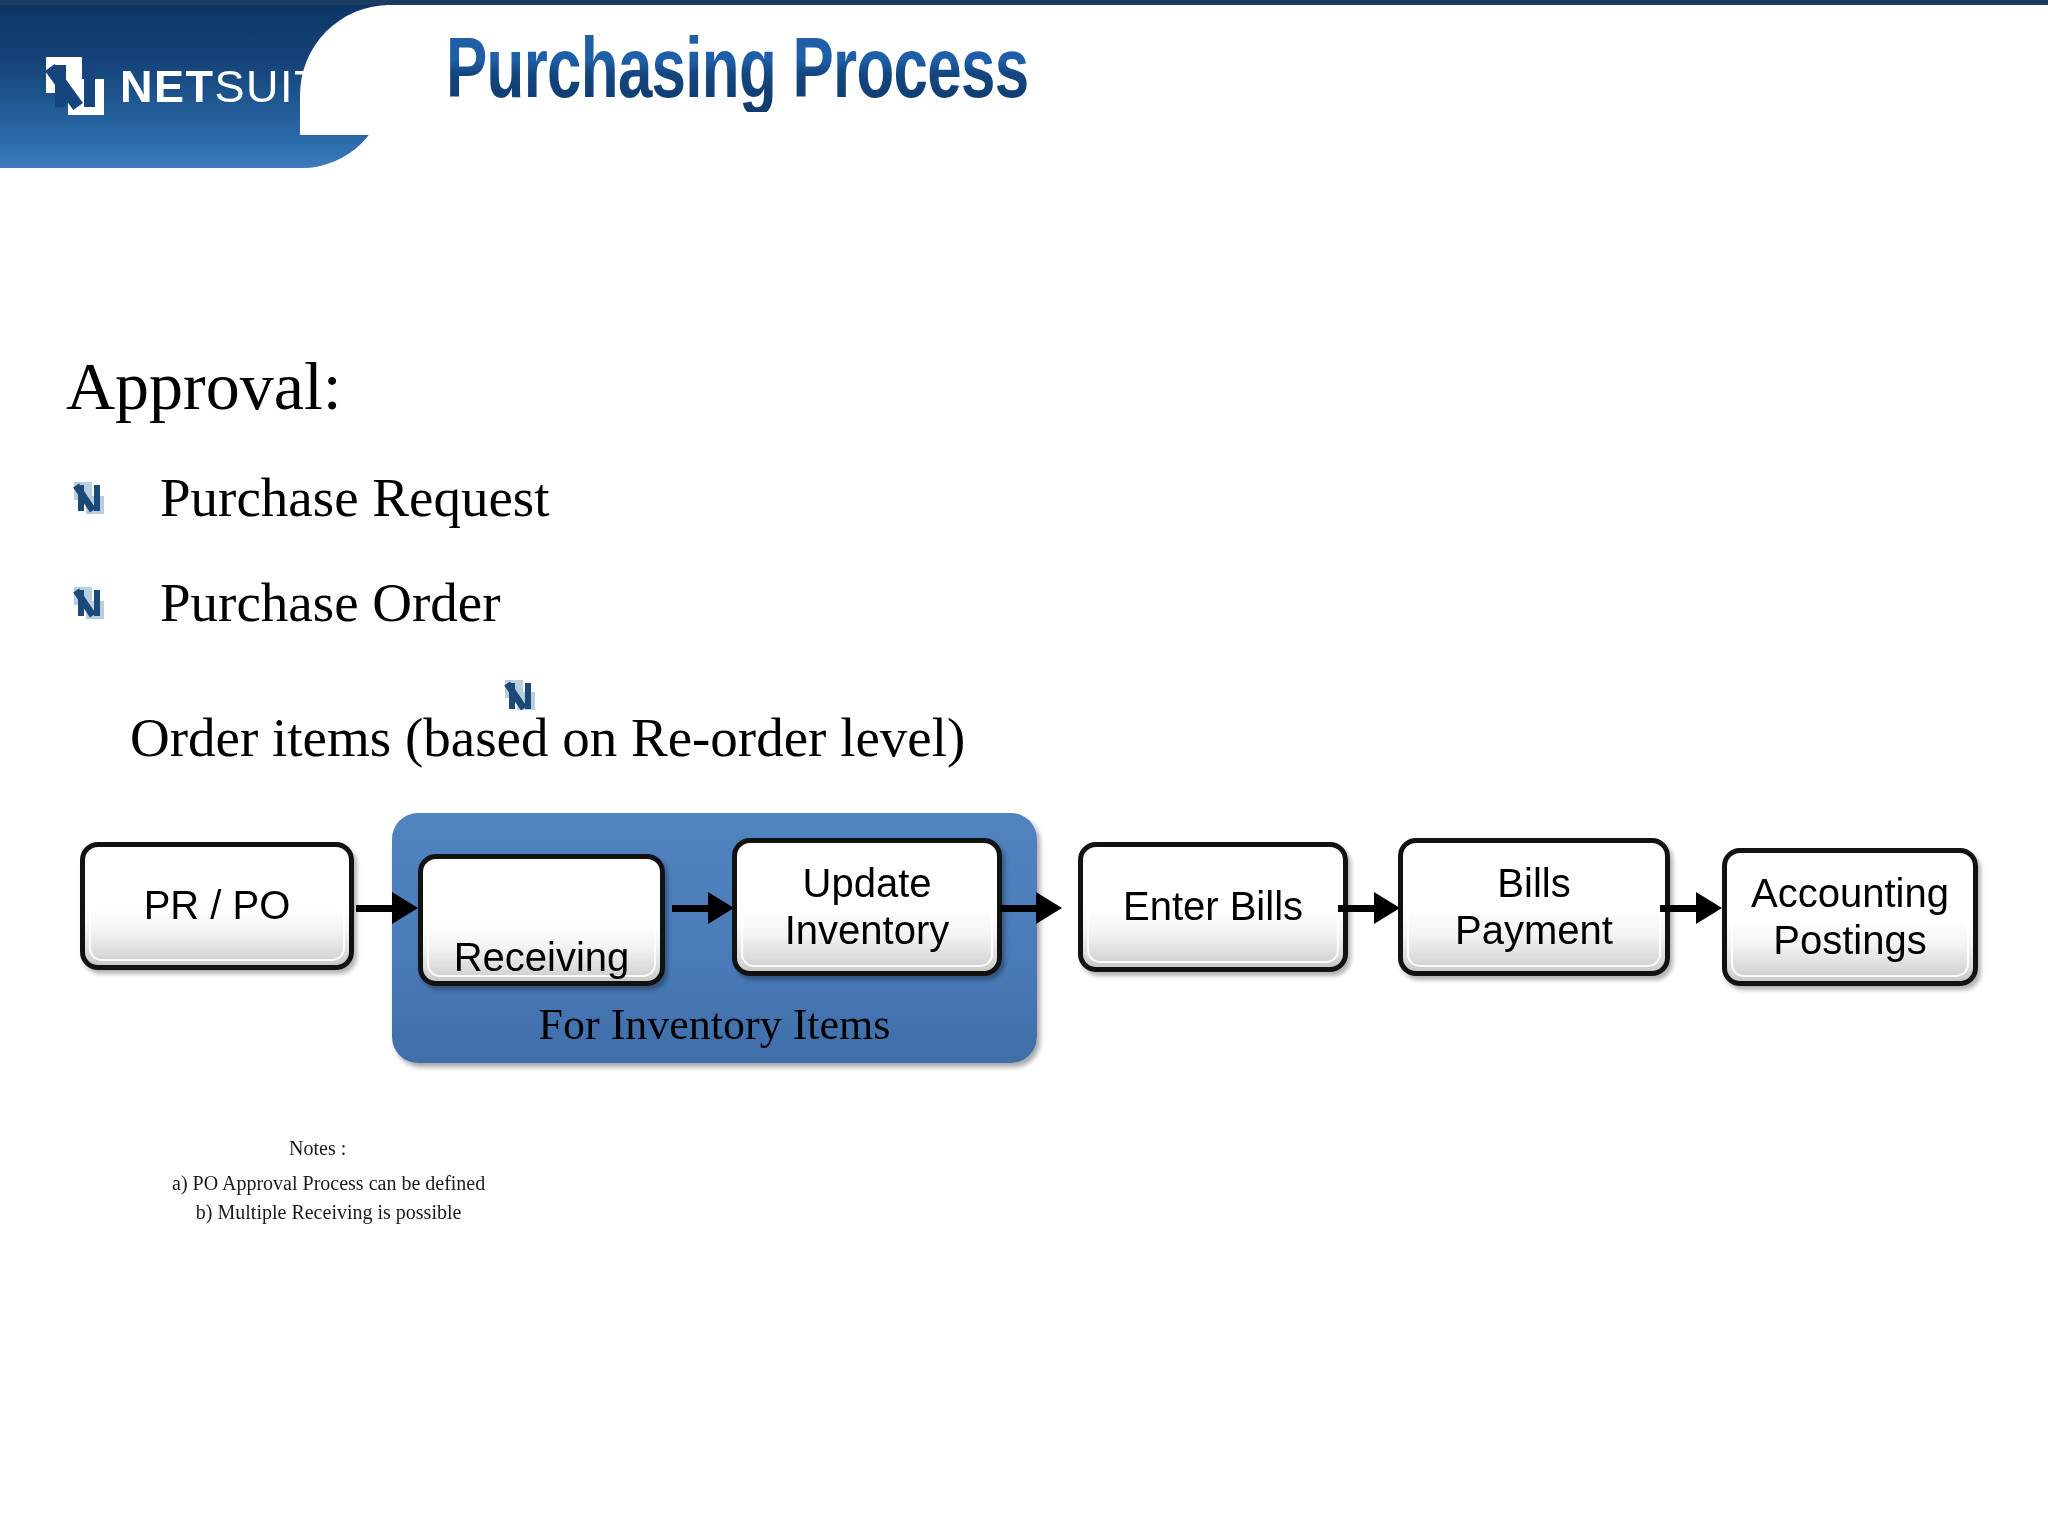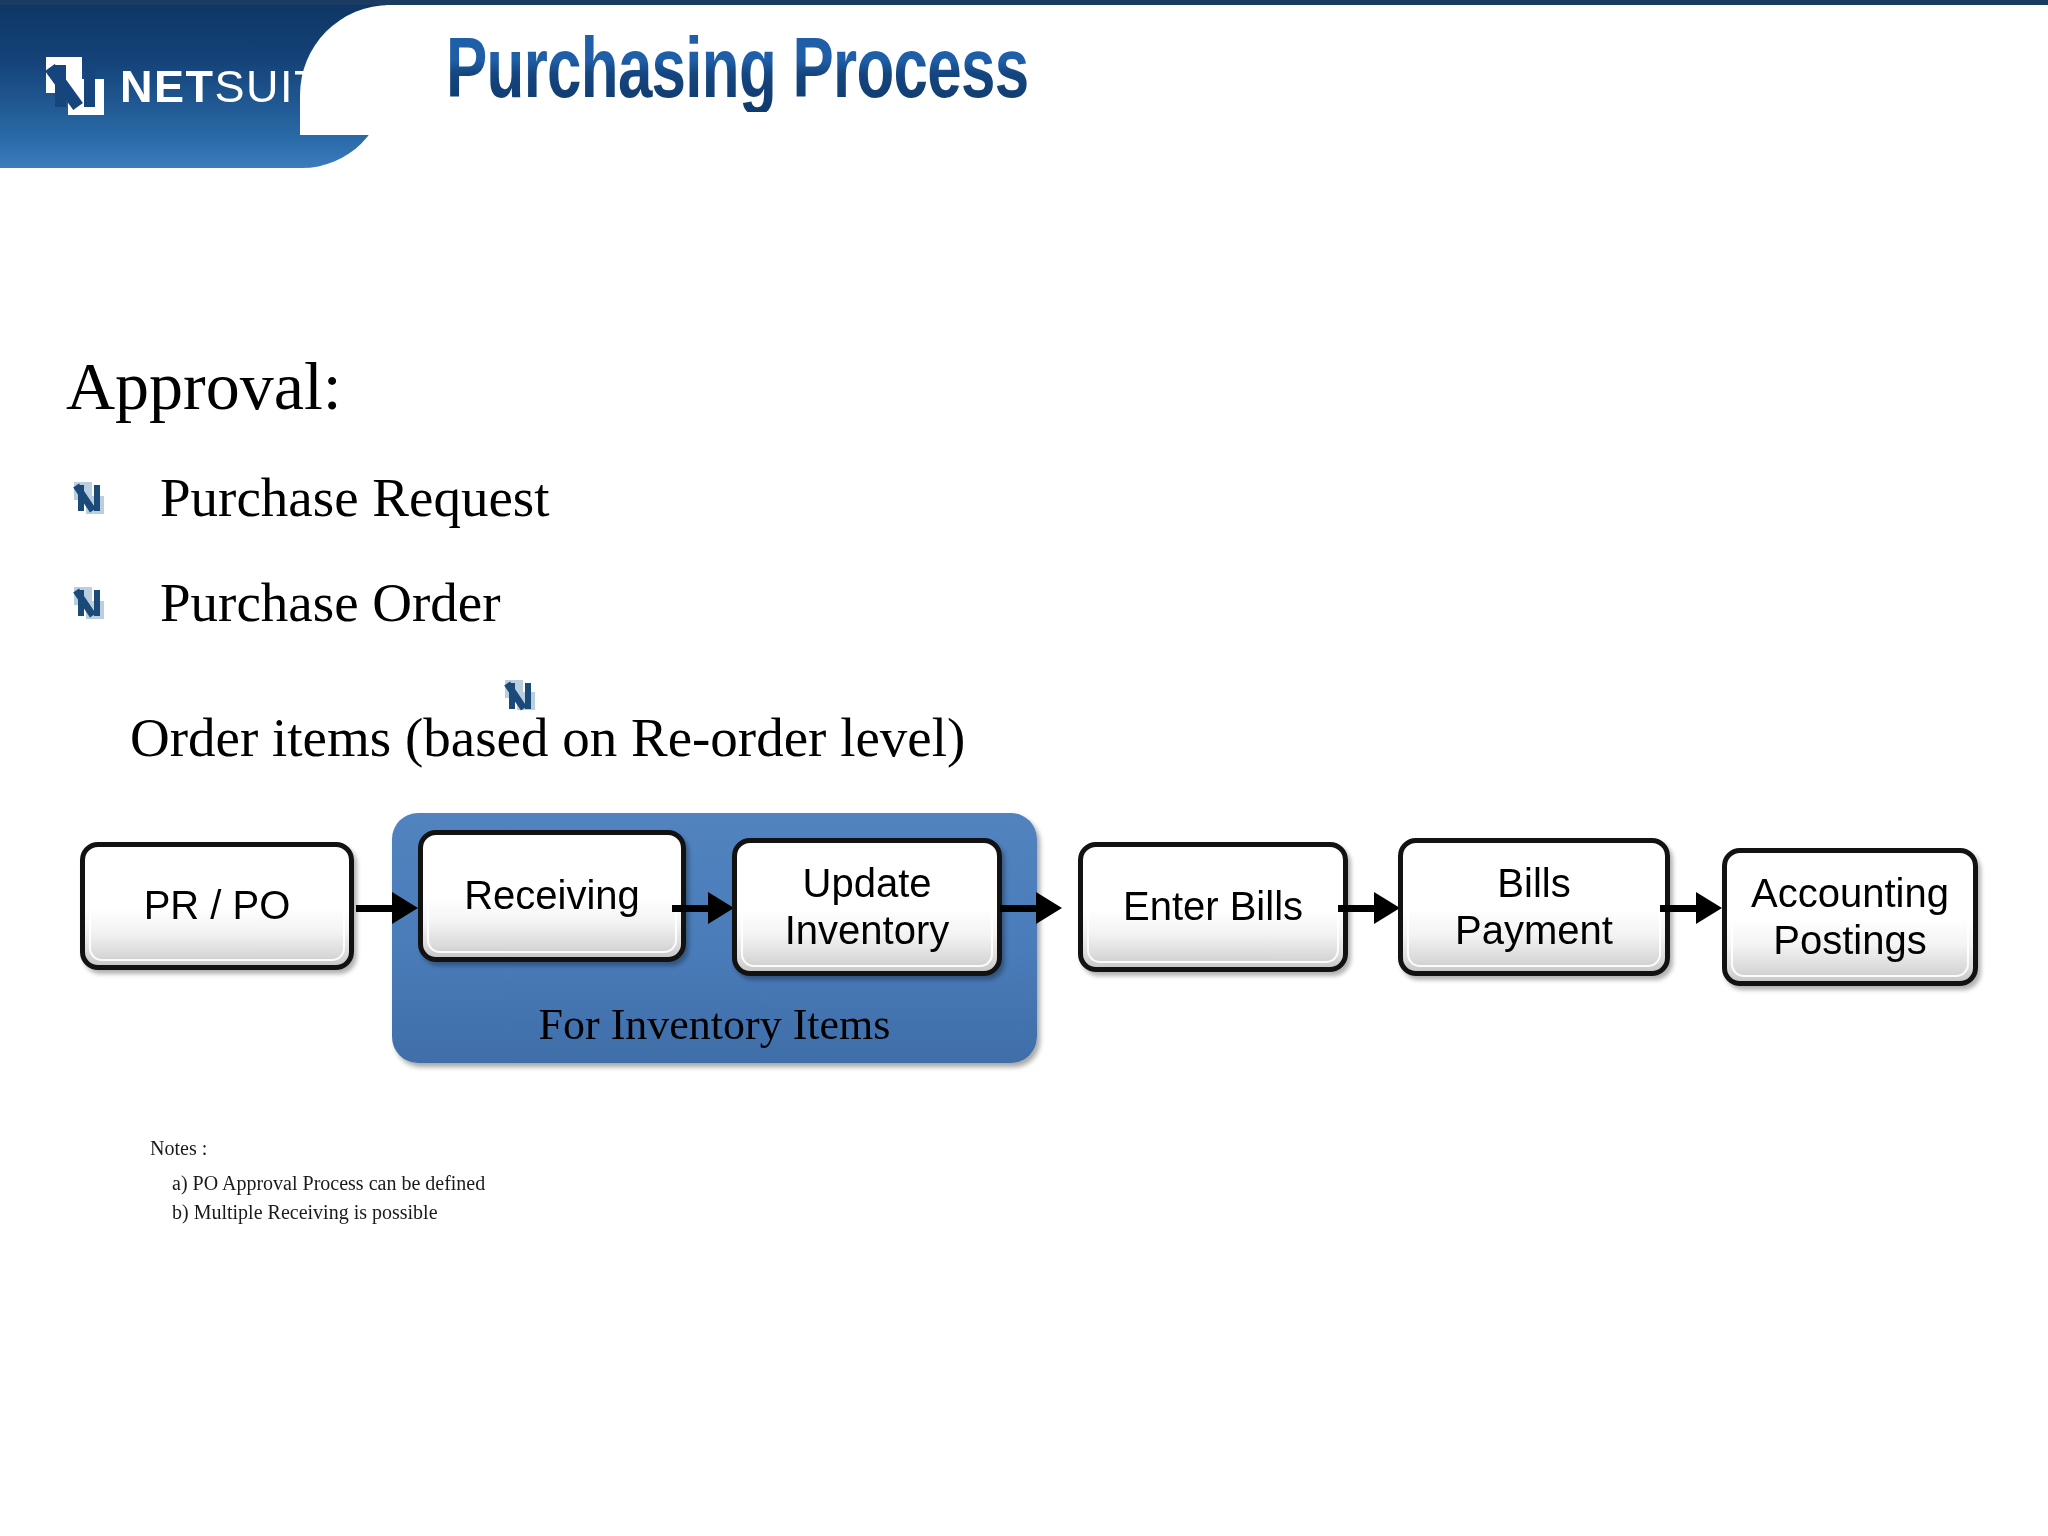--- a/index.html
+++ b/index.html
@@ -237,21 +237,21 @@
   .flow-box .inner-bevel {
     position: absolute;
     left: 4px; right: 4px; top: 4px; bottom: 4px;
     border-radius: 13px;
     border: 2px solid rgba(255,255,255,0.9);
     pointer-events: none;
   }
   .flow-box .fb-label { position: relative; z-index: 2; }
 
   #box-0 { left: 80px;   top: 42px;  width: 274px; height: 128px; }
-  #box-1 { left: 418px;  top: 30px;  width: 268px; height: 132px; }
+  #box-1 { left: 418px;  top: 54px;  width: 247px; height: 132px; align-items: flex-end; }
   #box-2 { left: 732px;  top: 38px;  width: 270px; height: 138px; }
   #box-3 { left: 1078px; top: 42px;  width: 270px; height: 130px; }
   #box-4 { left: 1398px; top: 38px;  width: 272px; height: 138px; }
   #box-5 { left: 1722px; top: 48px;  width: 256px; height: 138px; }
 
   .flow-arrow {
     position: absolute;
     top: 98px;
     height: 20px;
     width: 62px;
@@ -274,20 +274,21 @@
   #arrow-1 { left: 672px; }
   #arrow-2 { left: 1000px; }
   #arrow-3 { left: 1338px; }
   #arrow-4 { left: 1660px; }
 
   
   #notes {
     position: absolute;
     left: 150px; top: 1135px;
     color: #1a1a1a;
+    text-align: center;
   }
   #notes-title {
     font-size: 20px;
     line-height: 1.3;
     margin-bottom: 8px;
   }
   .note-line {
     font-size: 20px;
     line-height: 1.45;
     margin-left: 22px;

